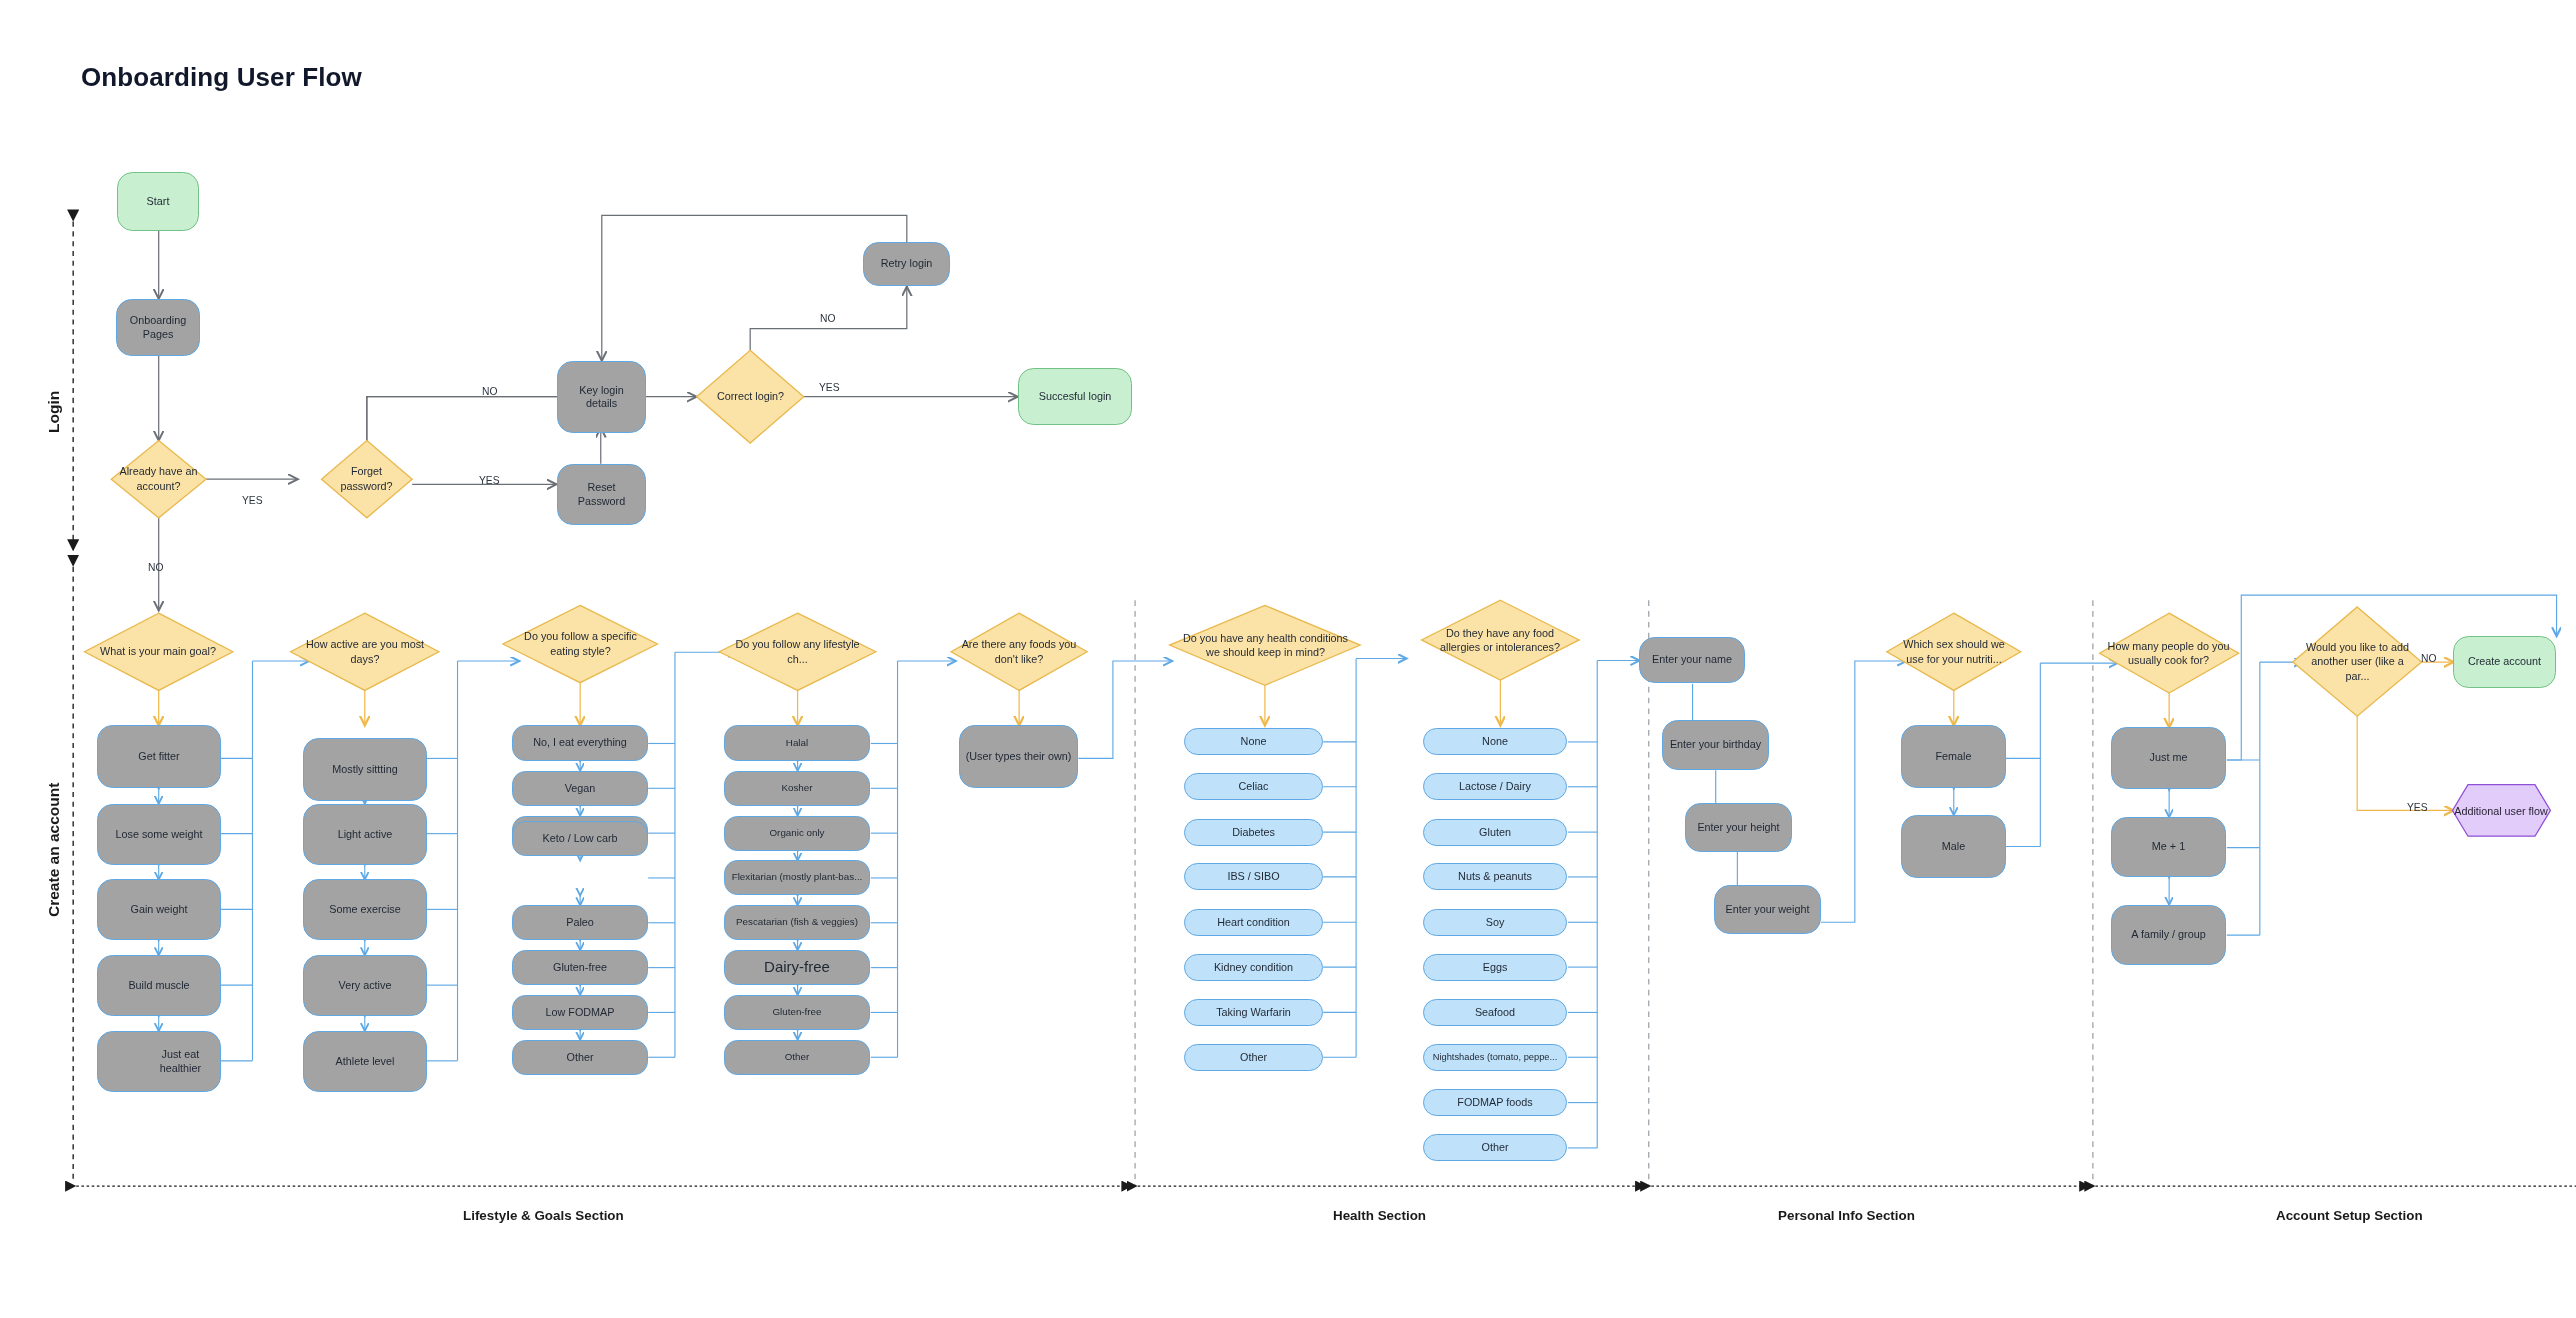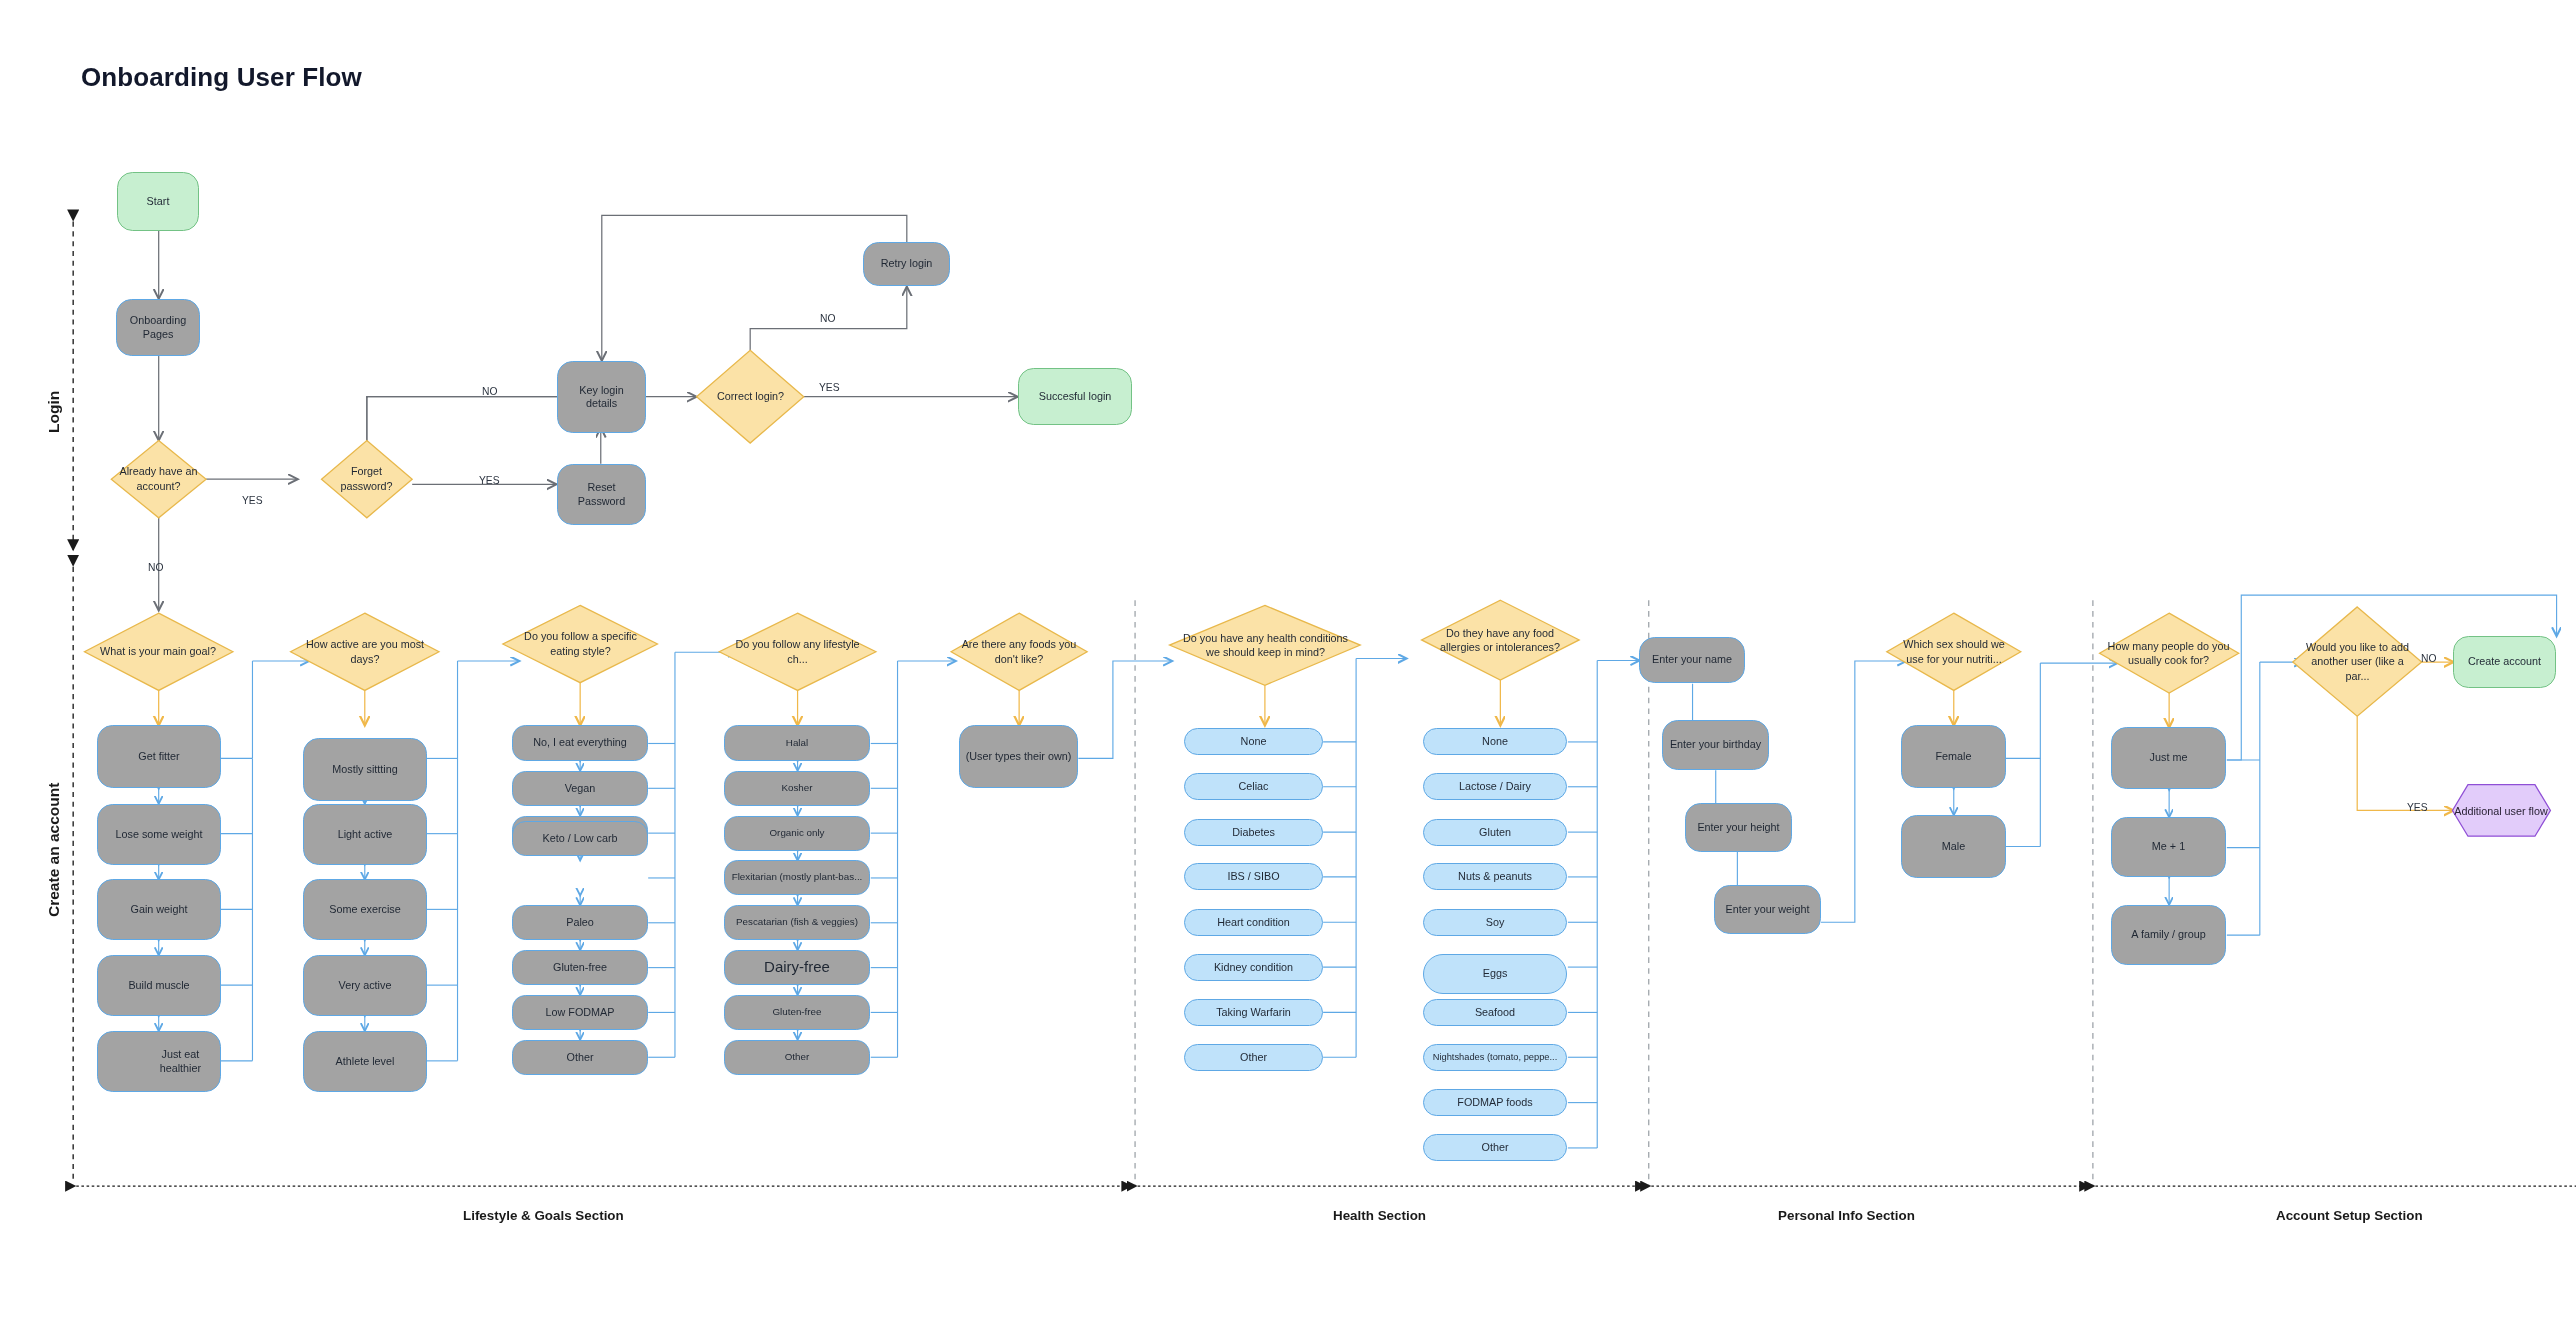--- a/index.html
+++ b/index.html
@@ -345,21 +345,21 @@
   <div class="node pill" style="left:1184px;top:909px;width:139px;height:27px;">Heart condition</div>
   <div class="node pill" style="left:1184px;top:954px;width:139px;height:27px;">Kidney condition</div>
   <div class="node pill" style="left:1184px;top:999px;width:139px;height:27px;">Taking Warfarin</div>
   <div class="node pill" style="left:1184px;top:1044px;width:139px;height:27px;">Other</div>
 
   <div class="node pill" style="left:1423px;top:728px;width:144px;height:27px;">None</div>
   <div class="node pill" style="left:1423px;top:773px;width:144px;height:27px;">Lactose / Dairy</div>
   <div class="node pill" style="left:1423px;top:819px;width:144px;height:27px;">Gluten</div>
   <div class="node pill" style="left:1423px;top:863px;width:144px;height:27px;">Nuts &amp; peanuts</div>
   <div class="node pill" style="left:1423px;top:909px;width:144px;height:27px;">Soy</div>
-  <div class="node pill" style="left:1423px;top:954px;width:144px;height:40px;">Eggs</div>
+  <div class="node pill" style="left:1423px;top:954px;width:144px;height:27px;">Eggs</div>
   <div class="node pill" style="left:1423px;top:999px;width:144px;height:27px;">Seafood</div>
   <div class="node pill" style="left:1423px;top:1044px;width:144px;height:27px;font-size:9.3px;">Nightshades (tomato, peppe...</div>
   <div class="node pill" style="left:1423px;top:1089px;width:144px;height:27px;">FODMAP foods</div>
   <div class="node pill" style="left:1423px;top:1134px;width:144px;height:27px;">Other</div>
 
   <div class="node rect" style="left:1639px;top:637px;width:106px;height:46px;">Enter your name</div>
   <div class="node rect" style="left:1662px;top:720px;width:107px;height:50px;">Enter your birthday</div>
   <div class="node rect" style="left:1685px;top:803px;width:107px;height:49px;">Enter your height</div>
   <div class="node rect" style="left:1714px;top:885px;width:107px;height:49px;">Enter your weight</div>
 

